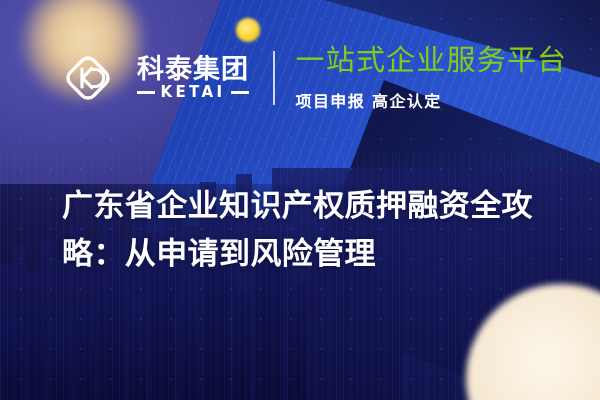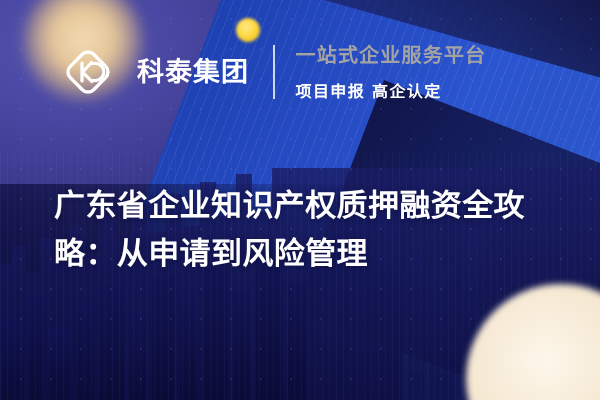--- a/index.html
+++ b/index.html
@@ -300,44 +300,44 @@
     margin: 0 21px 0 24px;
     flex: 0 0 auto;
   }
 
   .tagline {
     display: flex;
     flex-direction: column;
     justify-content: center;
   }
   .tagline-main {
-    color: #a3a3a3;
-    font-size: 20px;
-    font-weight: 700;
+    color: #84cc16;
+    font-size: 29px;
+    font-weight: 400;
     letter-spacing: 1.2px;
     line-height: 1.14;
     white-space: nowrap;
     font-family: "DejaVu Sans", "Liberation Sans", sans-serif;
   }
   .tagline-sub {
     color: #ffffff;
     font-size: 16px;
     font-weight: 700;
     letter-spacing: 1.4px;
     line-height: 1.2;
     margin-top: 15px;
     white-space: nowrap;
     font-family: "DejaVu Sans", "Liberation Sans", sans-serif;
   }
 
   
 
   .headline {
     position: absolute;
-    left: 54px;
+    left: 62px;
     top: 160px;
     width: 492px;
     color: #ffffff;
     font-size: 31px;
     font-weight: 700;
     line-height: 1.55;
     letter-spacing: 0.4px;
     text-shadow: 0 1px 5px rgba(8,10,45,0.55);
     font-family: "DejaVu Sans", "Liberation Sans", sans-serif;
   }
@@ -423,20 +423,25 @@
           <g transform="rotate(45 26 26)">
             <rect x="9.5" y="9.5" width="33" height="33" rx="8" ry="8" fill="none" stroke="#ffffff" stroke-width="3.4"></rect>
           </g>
           <path d="M20 17 L20 35" stroke="#ffffff" stroke-width="3.2" stroke-linecap="round" fill="none"></path>
           <path d="M29.5 16.5 L20.5 26.2 L30 35.5" stroke="#ffffff" stroke-width="3.2" stroke-linecap="round" stroke-linejoin="round" fill="none"></path>
           <path d="M28.8 17.5 L34.5 17.5 A8.6 8.6 0 0 1 34.5 34.5 L29.6 34.5" stroke="#ffffff" stroke-width="3.2" fill="none" stroke-linecap="round"></path>
         </svg>
       </span>
       <span class="logo-words">
         <span class="logo-cn">科泰集团</span>
+        <span class="logo-en-row">
+          <span class="logo-rule"></span>
+          <span class="logo-en">KETAI</span>
+          <span class="logo-rule"></span>
+        </span>
       </span>
     </div>
 
     <span class="divider"></span>
 
     <div class="tagline">
       <span class="tagline-main">一站式企业服务平台</span>
       <span class="tagline-sub">项目申报 高企认定</span>
     </div>
   </div>

